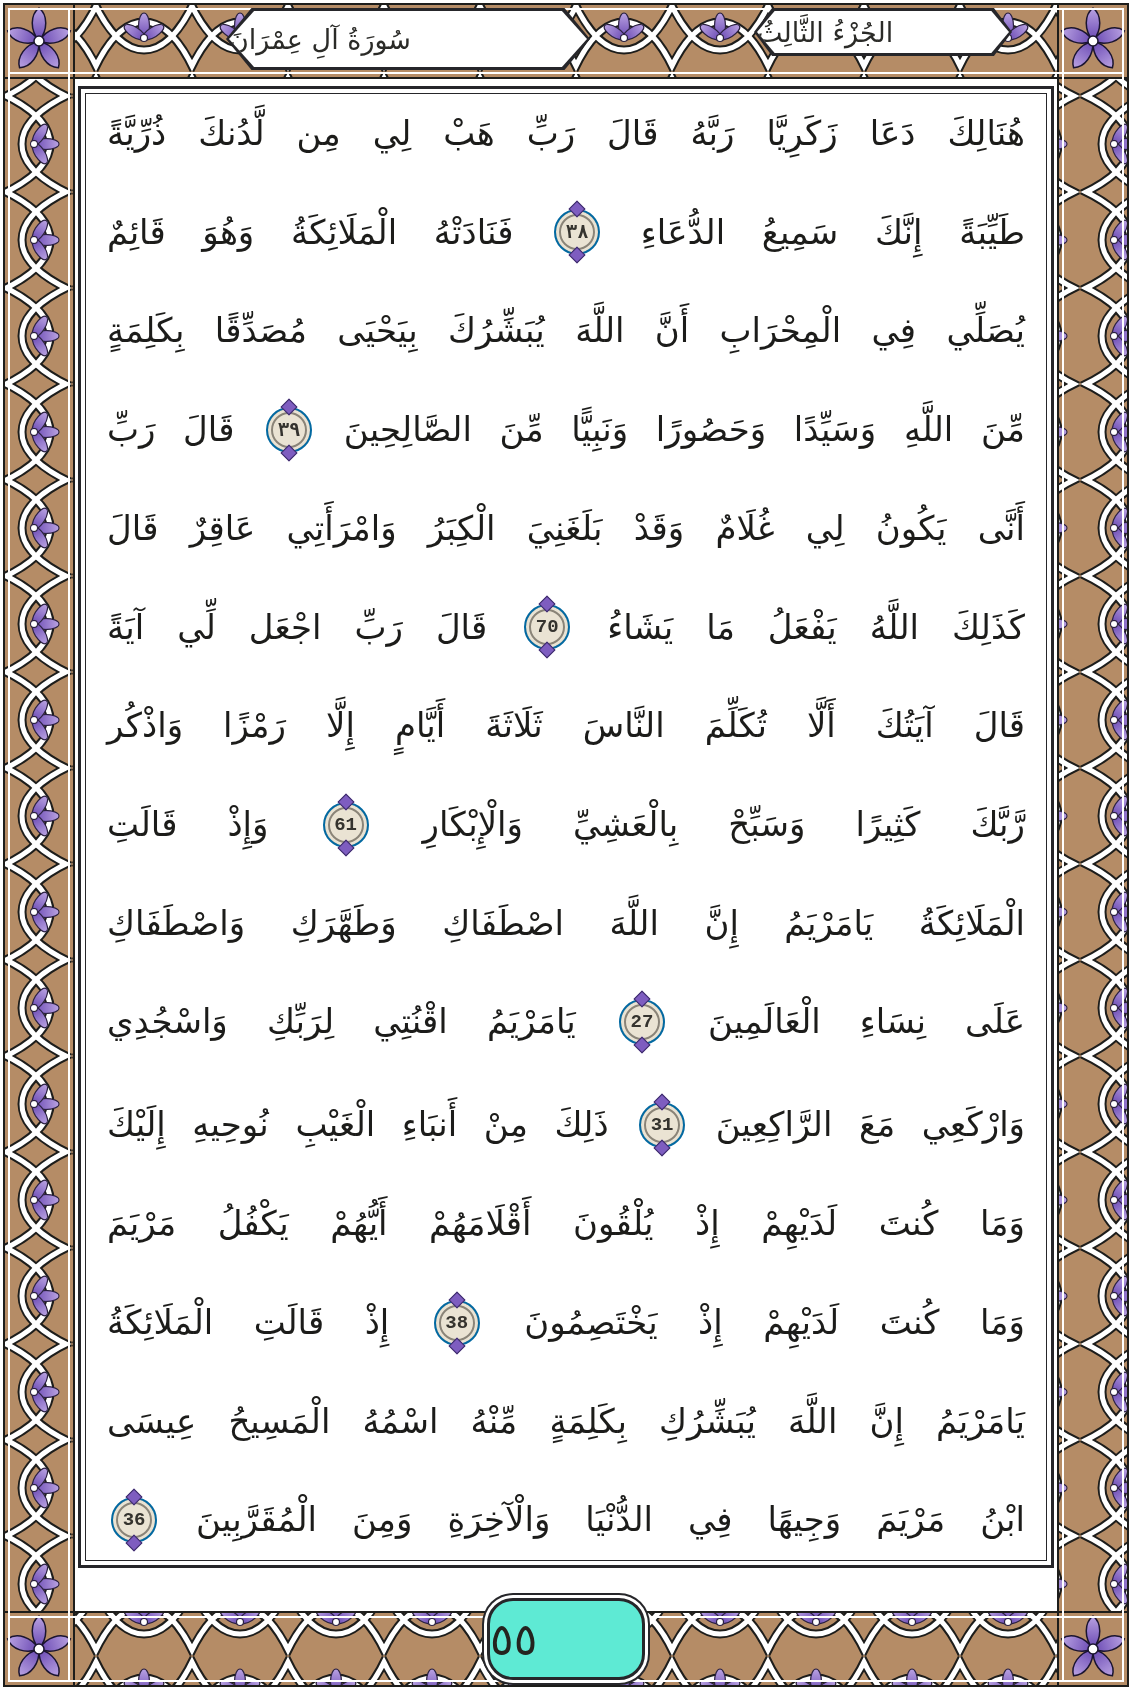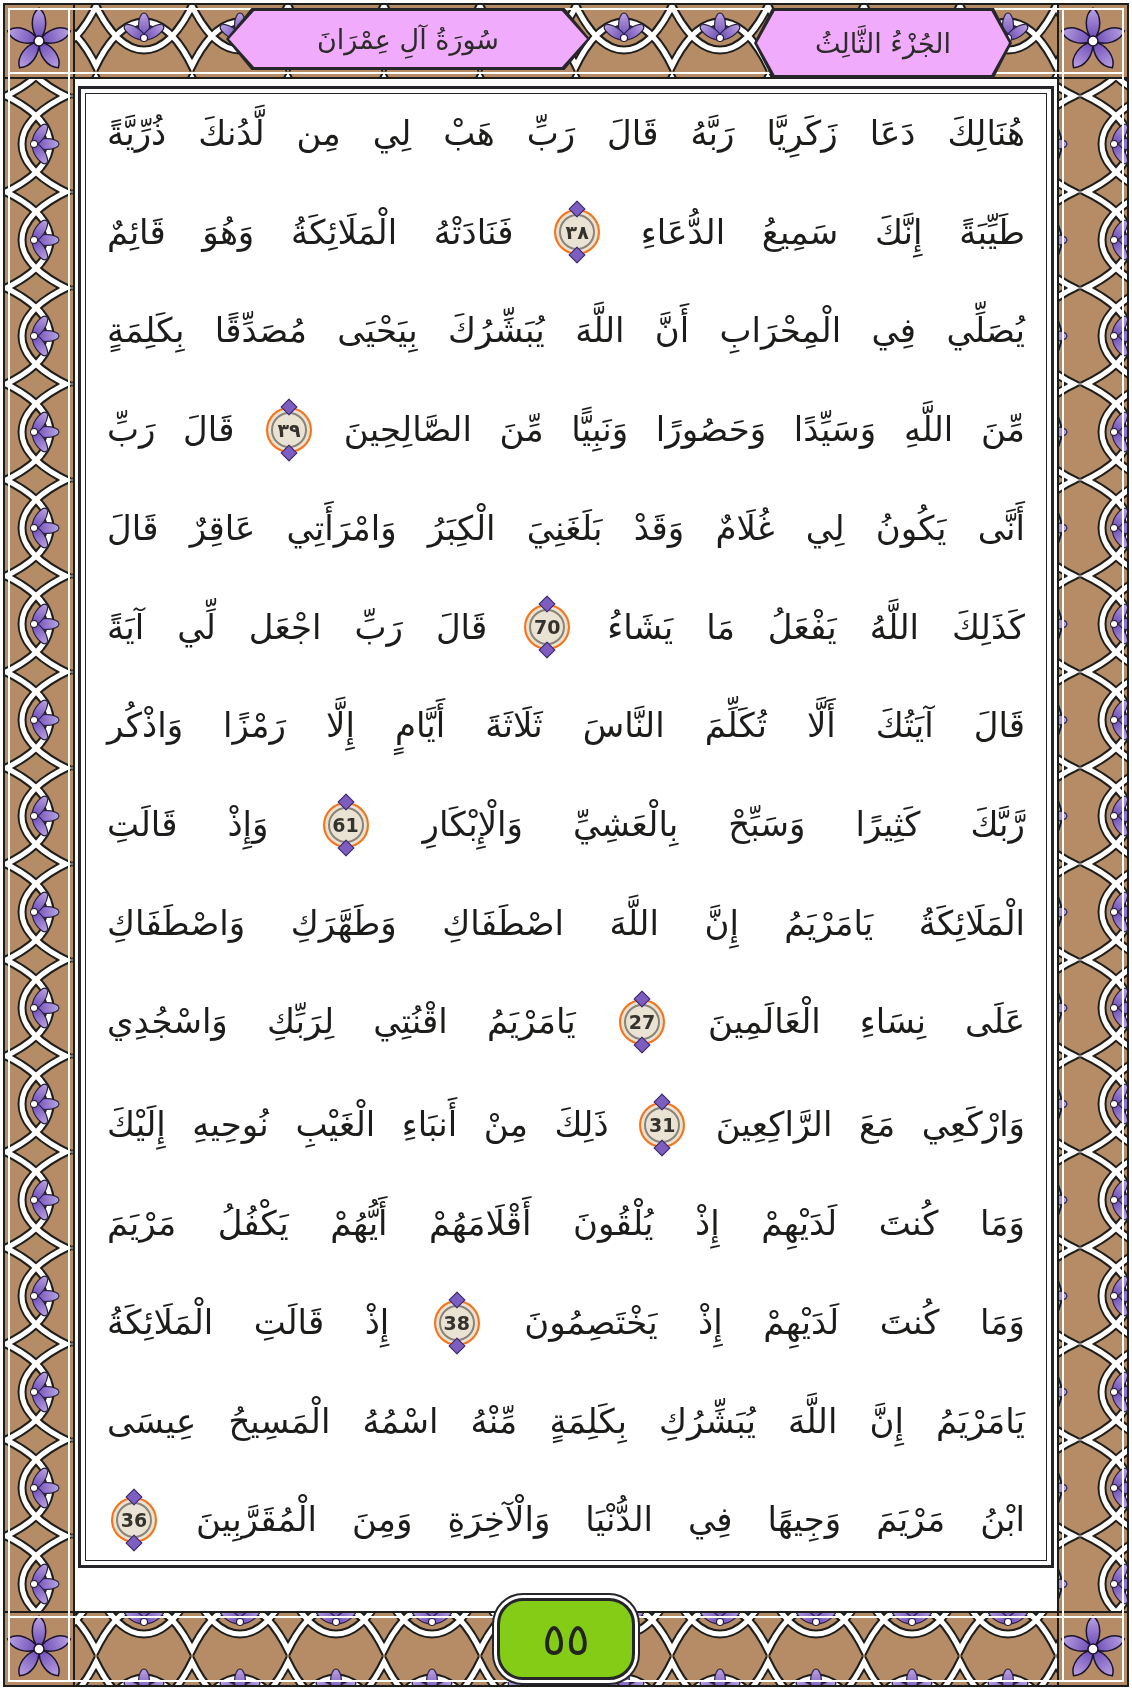--- a/index.html
+++ b/index.html
@@ -8,30 +8,30 @@
   .page { position:relative; width:1132px; height:1690px; background:#ffffff; overflow:hidden; }
 
   .frame { position:absolute; left:0; top:0; z-index:0; }
 
   .cartouche {
     position:absolute; z-index:2; background:#26262a;
     clip-path: polygon(0% 50%, 7% 0%, 93% 0%, 100% 50%, 93% 100%, 7% 100%);
     display:flex; align-items:center; justify-content:center;
   }
   .cartouche-inner {
-    position:absolute; inset:3px; background:#f0abfc;
+    position:absolute; inset:3px; background:#ffffff;
     clip-path: polygon(0% 50%, 7% 0%, 93% 0%, 100% 50%, 93% 100%, 7% 100%);
-    display:flex; align-items:center; justify-content:center;
+    display:flex; align-items:center; justify-content:flex-start;
   }
   .cartouche-text {
     font-size:27px; color:#2b2b28; direction:rtl; white-space:nowrap;
     font-family:"DejaVu Sans", sans-serif; letter-spacing:1px;
   }
   .surah-cartouche { left:226px; top:8px; width:364px; height:62px; }
-  .juz-cartouche   { left:754px; top:8px; width:258px; height:70px; }
+  .juz-cartouche   { left:754px; top:8px; width:258px; height:48px; }
 
   .text-frame {
     position:absolute; z-index:1; left:78px; top:86px; width:976px; height:1482px;
     background:#ffffff; border:3px solid #26262a;
     box-shadow: inset 0 0 0 4px #ffffff, inset 0 0 0 5px #26262a;
   }
   .text-inner {
     position:absolute; inset:26px 26px 22px 26px;
     display:flex; flex-direction:column; justify-content:space-between;
     direction:rtl;
@@ -39,40 +39,41 @@
   .line {
     display:flex; direction:rtl; justify-content:space-between; align-items:center;
     width:100%; color:#1c1c1a;
   }
   .word {
     font-size:34px; white-space:nowrap; line-height:1.1;
     font-family:"DejaVu Sans", sans-serif;
   }
   .aya {
     position:relative; flex:0 0 auto; width:46px; height:46px; border-radius:50%;
-    background:#eae3d3; border:2px solid #f97316;
+    background:#eae3d3; border:2px solid #0369a1;
     box-shadow: inset 0 0 0 3px #eae3d3, inset 0 0 0 5px #8a8478;
     display:inline-flex; align-items:center; justify-content:center;
     margin:0 4px;
+    font-family:Liberation Mono, monospace;
   }
   .aya::before, .aya::after {
     content:""; position:absolute; left:50%; width:10px; height:10px;
     background:#7e5dc0; border:1px solid #3a2a66;
     transform:translateX(-50%) rotate(45deg);
   }
   .aya::before { top:-8px; }
   .aya::after  { bottom:-8px; }
   .aya-num { font-size:19px; font-weight:bold; color:#35332e; }
 
   .page-number-cartouche {
     position:absolute; z-index:2; left:50%; top:1598px; transform:translateX(-50%);
-    width:138px; height:82px; background:#84cc16;
+    width:158px; height:82px; background:#5eead4;
     border:3px solid #26262a; border-radius:26px;
     box-shadow: 0 0 0 3px #ffffff, 0 0 0 5px #26262a;
-    display:flex; align-items:center; justify-content:center;
+    display:flex; align-items:center; 
   }
   .page-number { font-size:44px; color:#24241f; }
 </style>
 </head>
 <body>
 
 <div class="page">
 
   <svg class="frame" width="1132" height="1690" viewBox="0 0 1132 1690" aria-hidden="true">
     <defs>

